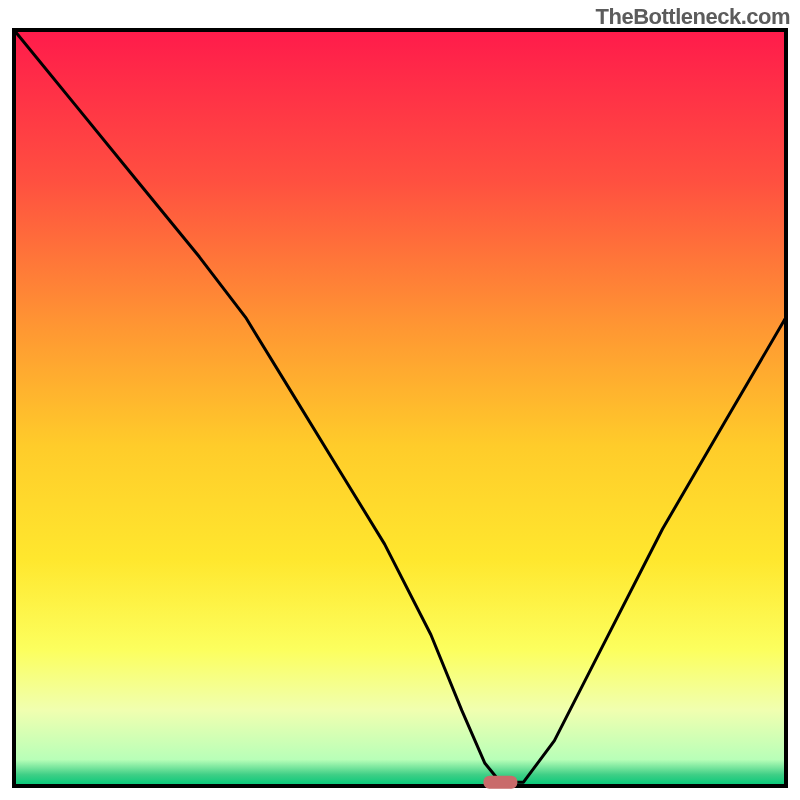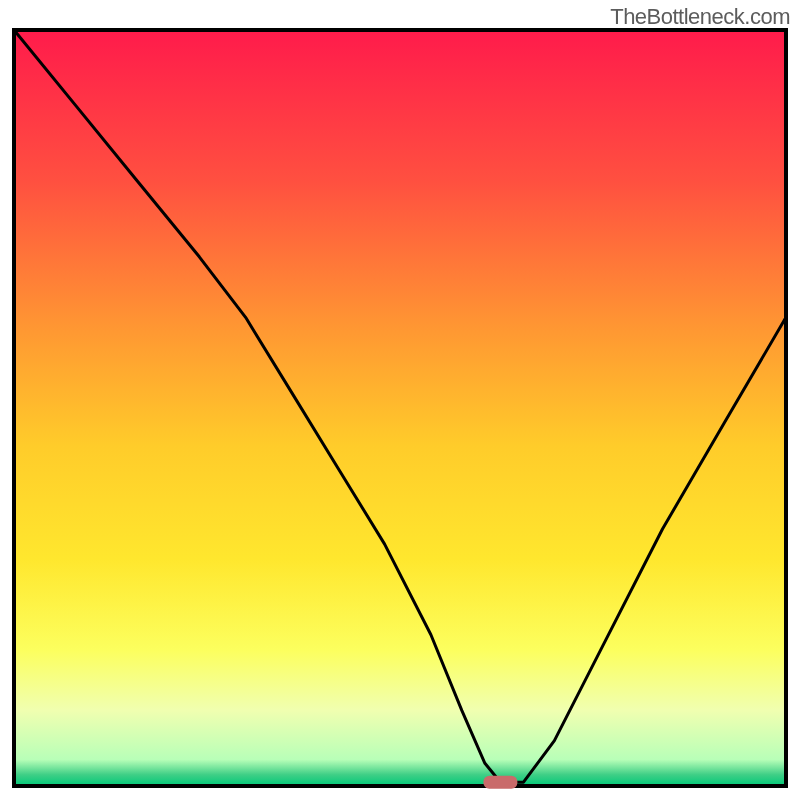--- a/index.html
+++ b/index.html
@@ -13,21 +13,21 @@
   .container {
     position: relative;
     width: 800px;
     height: 800px;
   }
   .watermark {
     position: absolute;
     top: 4px;
     right: 10px;
     font-size: 22px;
-    font-weight: normal;
+    font-weight: bold;
     color: #5c5c5c;
     letter-spacing: -0.5px;
   }
   svg.chart {
     position: absolute;
     top: 0;
     left: 0;
   }
 </style>
 </head>

